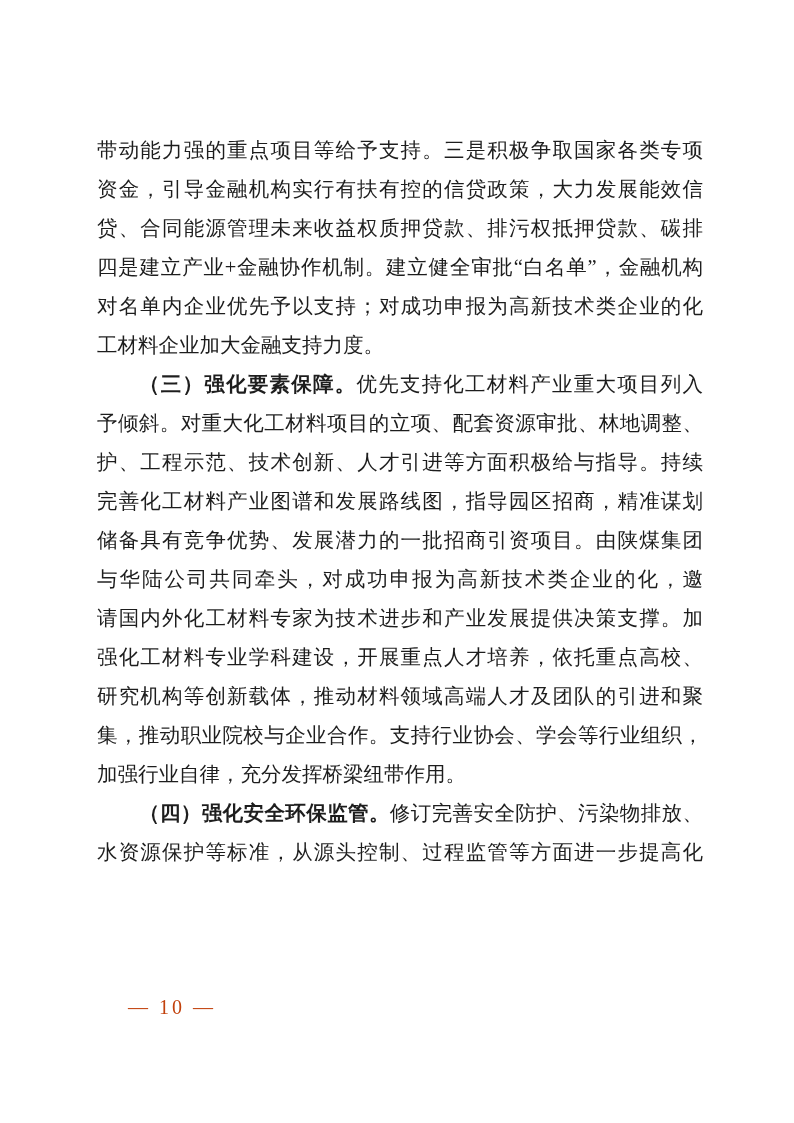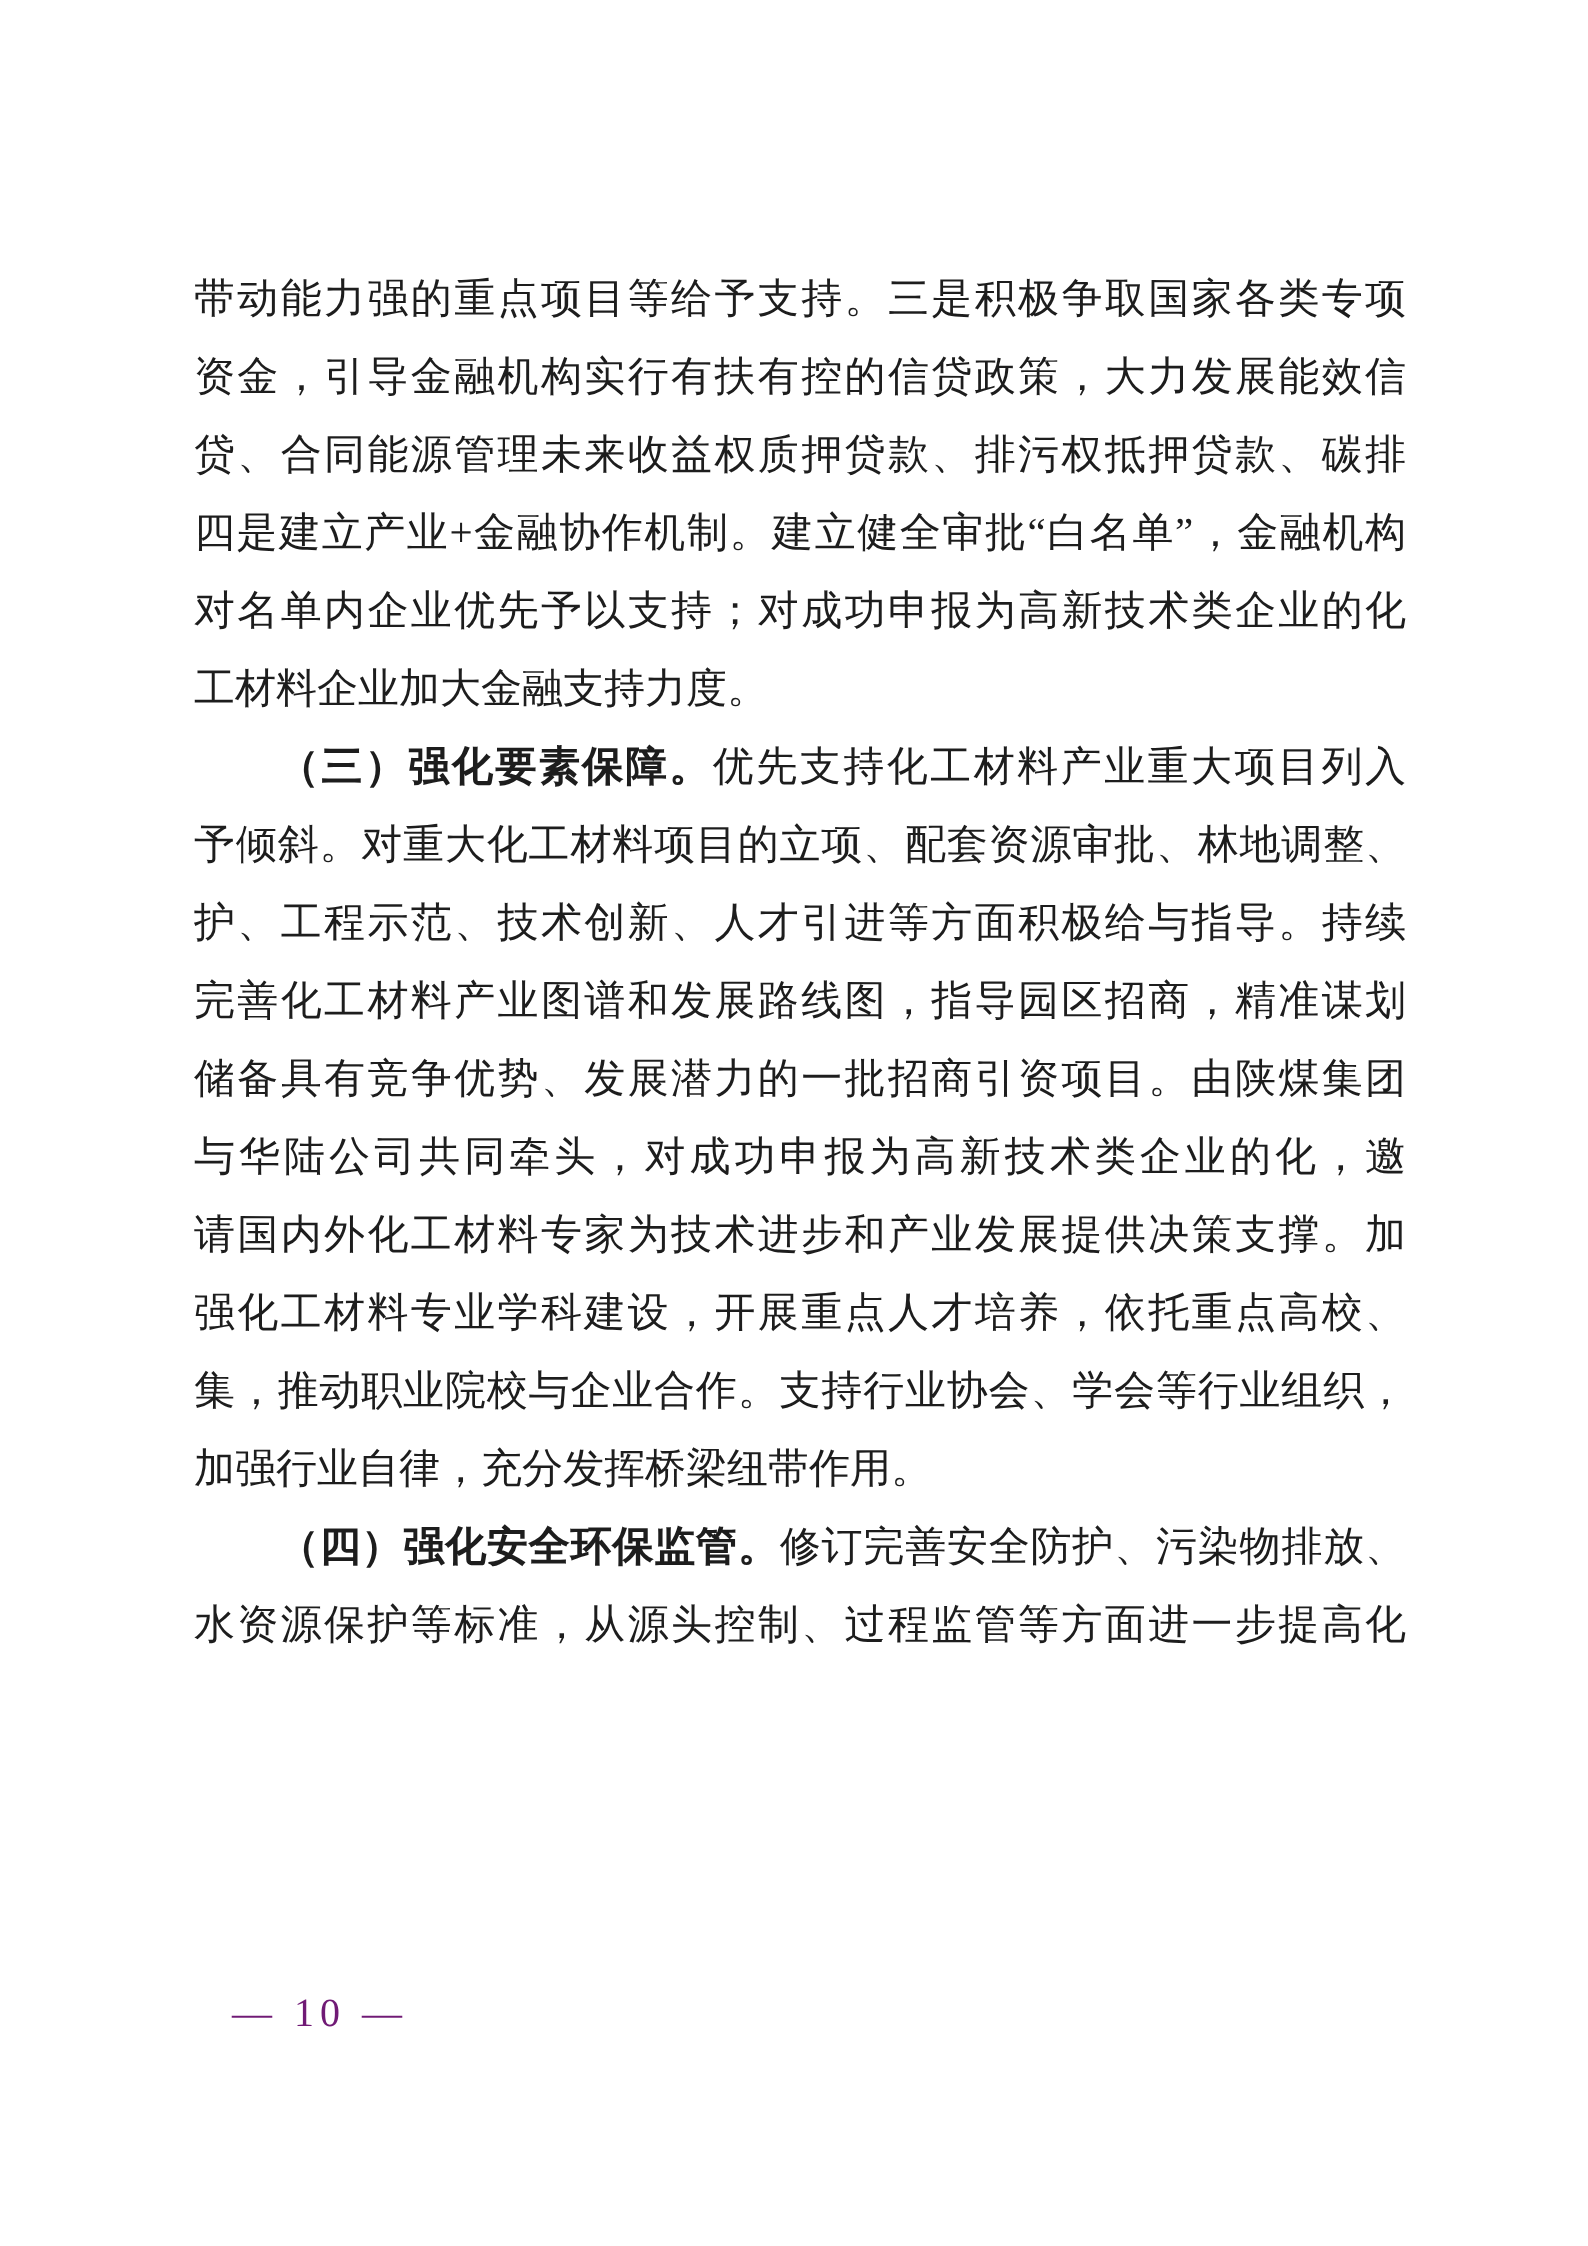--- a/index.html
+++ b/index.html
@@ -37,26 +37,26 @@
     text-align-last: left;
   }
   .line.indent {
     text-indent: 42px;
   }
   .seg-bold {
     font-weight: bold;
   }
   .page-number {
     position: absolute;
-    left: 116px;
+    left: 128px;
     top: 992px;
     font-size: 20px;
     line-height: 30px;
     letter-spacing: 3px;
-    color: #701a75;
+    color: #c2410c;
   }
 </style>
 </head>
 <body>
 
 <div class="page">
   <div class="page-body">
 
     <div class="line"><span>带动能力强的重点项目等给予支持。三是积极争取国家各类专项</span></div>
     <div class="line"><span>资金，引导金融机构实行有扶有控的信贷政策，大力发展能效信</span></div>
@@ -66,20 +66,21 @@
     <div class="line short"><span>工材料企业加大金融支持力度。</span></div>
 
     <div class="line indent"><span class="seg-bold">（三）强化要素保障。</span><span>优先支持化工材料产业重大项目列入</span></div>
     <div class="line"><span>予倾斜。对重大化工材料项目的立项、配套资源审批、林地调整、</span></div>
     <div class="line"><span>护、工程示范、技术创新、人才引进等方面积极给与指导。持续</span></div>
     <div class="line"><span>完善化工材料产业图谱和发展路线图，指导园区招商，精准谋划</span></div>
     <div class="line"><span>储备具有竞争优势、发展潜力的一批招商引资项目。由陕煤集团</span></div>
     <div class="line"><span>与华陆公司共同牵头，对成功申报为高新技术类企业的化，邀</span></div>
     <div class="line"><span>请国内外化工材料专家为技术进步和产业发展提供决策支撑。加</span></div>
     <div class="line"><span>强化工材料专业学科建设，开展重点人才培养，依托重点高校、</span></div>
+    <div class="line"><span>研究机构等创新载体，推动材料领域高端人才及团队的引进和聚</span></div>
     <div class="line"><span>集，推动职业院校与企业合作。支持行业协会、学会等行业组织，</span></div>
     <div class="line short"><span>加强行业自律，充分发挥桥梁纽带作用。</span></div>
 
     <div class="line indent"><span class="seg-bold">（四）强化安全环保监管。</span><span>修订完善安全防护、污染物排放、</span></div>
     <div class="line"><span>水资源保护等标准，从源头控制、过程监管等方面进一步提高化</span></div>
 
   </div>
 
   <div class="page-number">— 10 —</div>
 </div>

